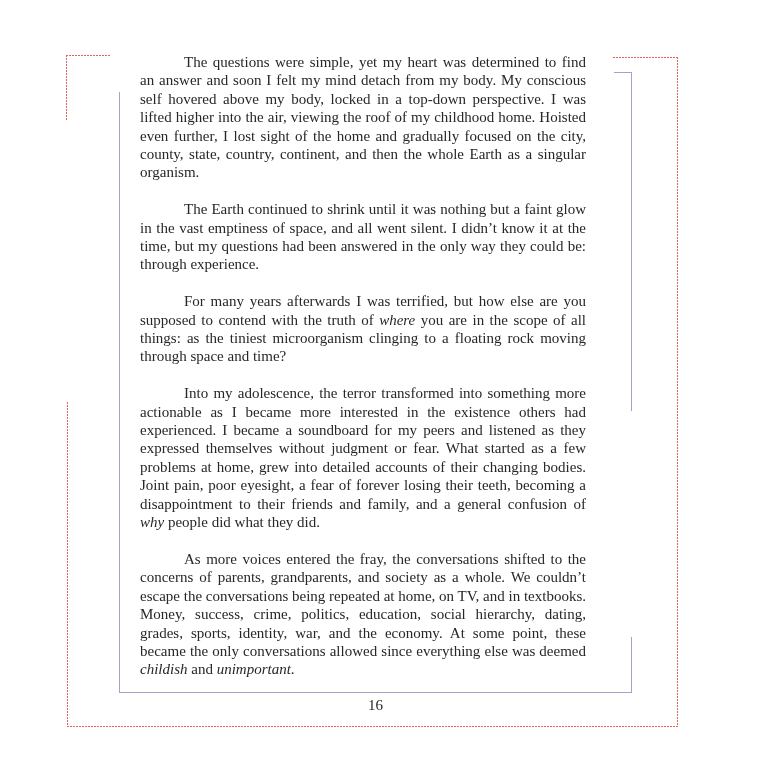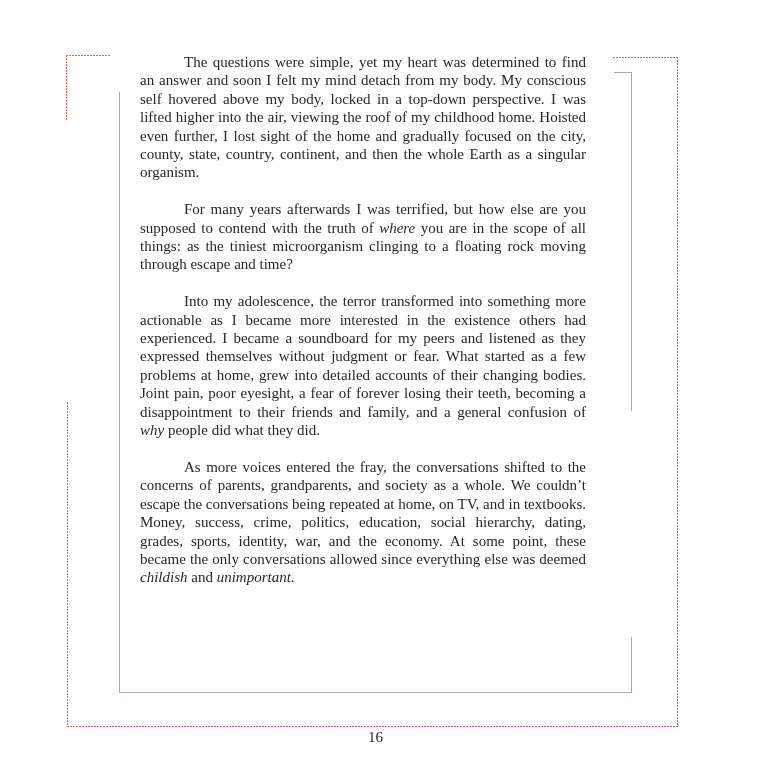--- a/index.html
+++ b/index.html
@@ -27,21 +27,21 @@
     position:absolute;left:140px;top:53px;width:446px;
     font-size:15px;line-height:18.4px;text-align:justify;
   }
   .text-block p{
     text-indent:44px;margin:0 0 18.4px 0;
   }
   .text-block p:last-child{margin-bottom:14px;}
   .text-block em{}
   
   .folio{
-    position:absolute;left:119px;top:728px;width:513px;
+    position:absolute;left:119px;top:696px;width:513px;
     text-align:center;font-size:15px;line-height:18px;
   }
 </style>
 </head>
 <body>
 
 <div class="canvas">
 
   <div class="crop h" style="left:66px;top:55px;width:45px;"></div>
   <div class="crop v" style="left:66px;top:55px;height:66px;"></div>
@@ -51,20 +51,21 @@
   <div class="crop v" style="left:67px;top:402px;height:325px;"></div>
 
   <div class="frame v" style="left:119px;top:92px;height:601px;"></div>
   <div class="frame h" style="left:119px;top:692px;width:513px;"></div>
   <div class="frame v" style="left:631px;top:72px;height:339px;"></div>
   <div class="frame v" style="left:631px;top:637px;height:56px;"></div>
   <div class="frame h" style="left:614px;top:72px;width:18px;"></div>
 
   <div class="text-block">
       <p><span>The questions were simple, yet my heart was determined to find an answer and soon I felt my mind detach from my body. My conscious self hovered above my body, locked in a top-down perspective. I was lifted higher into the air, viewing the roof of my childhood home. Hoisted even further, I lost sight of the home and gradually focused on the city, county, state, country, continent, and then the whole Earth as a singular organism.</span></p>
-      <p><span>For many years afterwards I was terrified, but how else are you supposed to contend with the truth of </span><em>where</em><span> you are in the scope of all things: as the tiniest microorganism clinging to a floating rock moving through escape and time?</span></p>
+      <p><span>The Earth continued to shrink until it was nothing but a faint glow in the vast emptiness of space, and all went silent. I didn’t know it at the time, but my questions had been answered in the only way they could be: through experience.</span></p>
+      <p><span>For many years afterwards I was terrified, but how else are you supposed to contend with the truth of </span><em>where</em><span> you are in the scope of all things: as the tiniest microorganism clinging to a floating rock moving through space and time?</span></p>
       <p><span>Into my adolescence, the terror transformed into something more actionable as I became more interested in the existence others had experienced. I became a soundboard for my peers and listened as they expressed themselves without judgment or fear. What started as a few problems at home, grew into detailed accounts of their changing bodies. Joint pain, poor eyesight, a fear of forever losing their teeth, becoming a disappointment to their friends and family, and a general confusion of </span><em>why</em><span> people did what they did.</span></p>
       <p><span>As more voices entered the fray, the conversations shifted to the concerns of parents, grandparents, and society as a whole. We couldn’t escape the conversations being repeated at home, on TV, and in textbooks. Money, success, crime, politics, education, social hierarchy, dating, grades, sports, identity, war, and the economy. At some point, these became the only conversations allowed since everything else was deemed </span><em>childish</em><span> and </span><em>unimportant</em><span>.</span></p>
     </div>
 
   <div class="folio">16</div>
 
 </div>
 
 </body></html>

